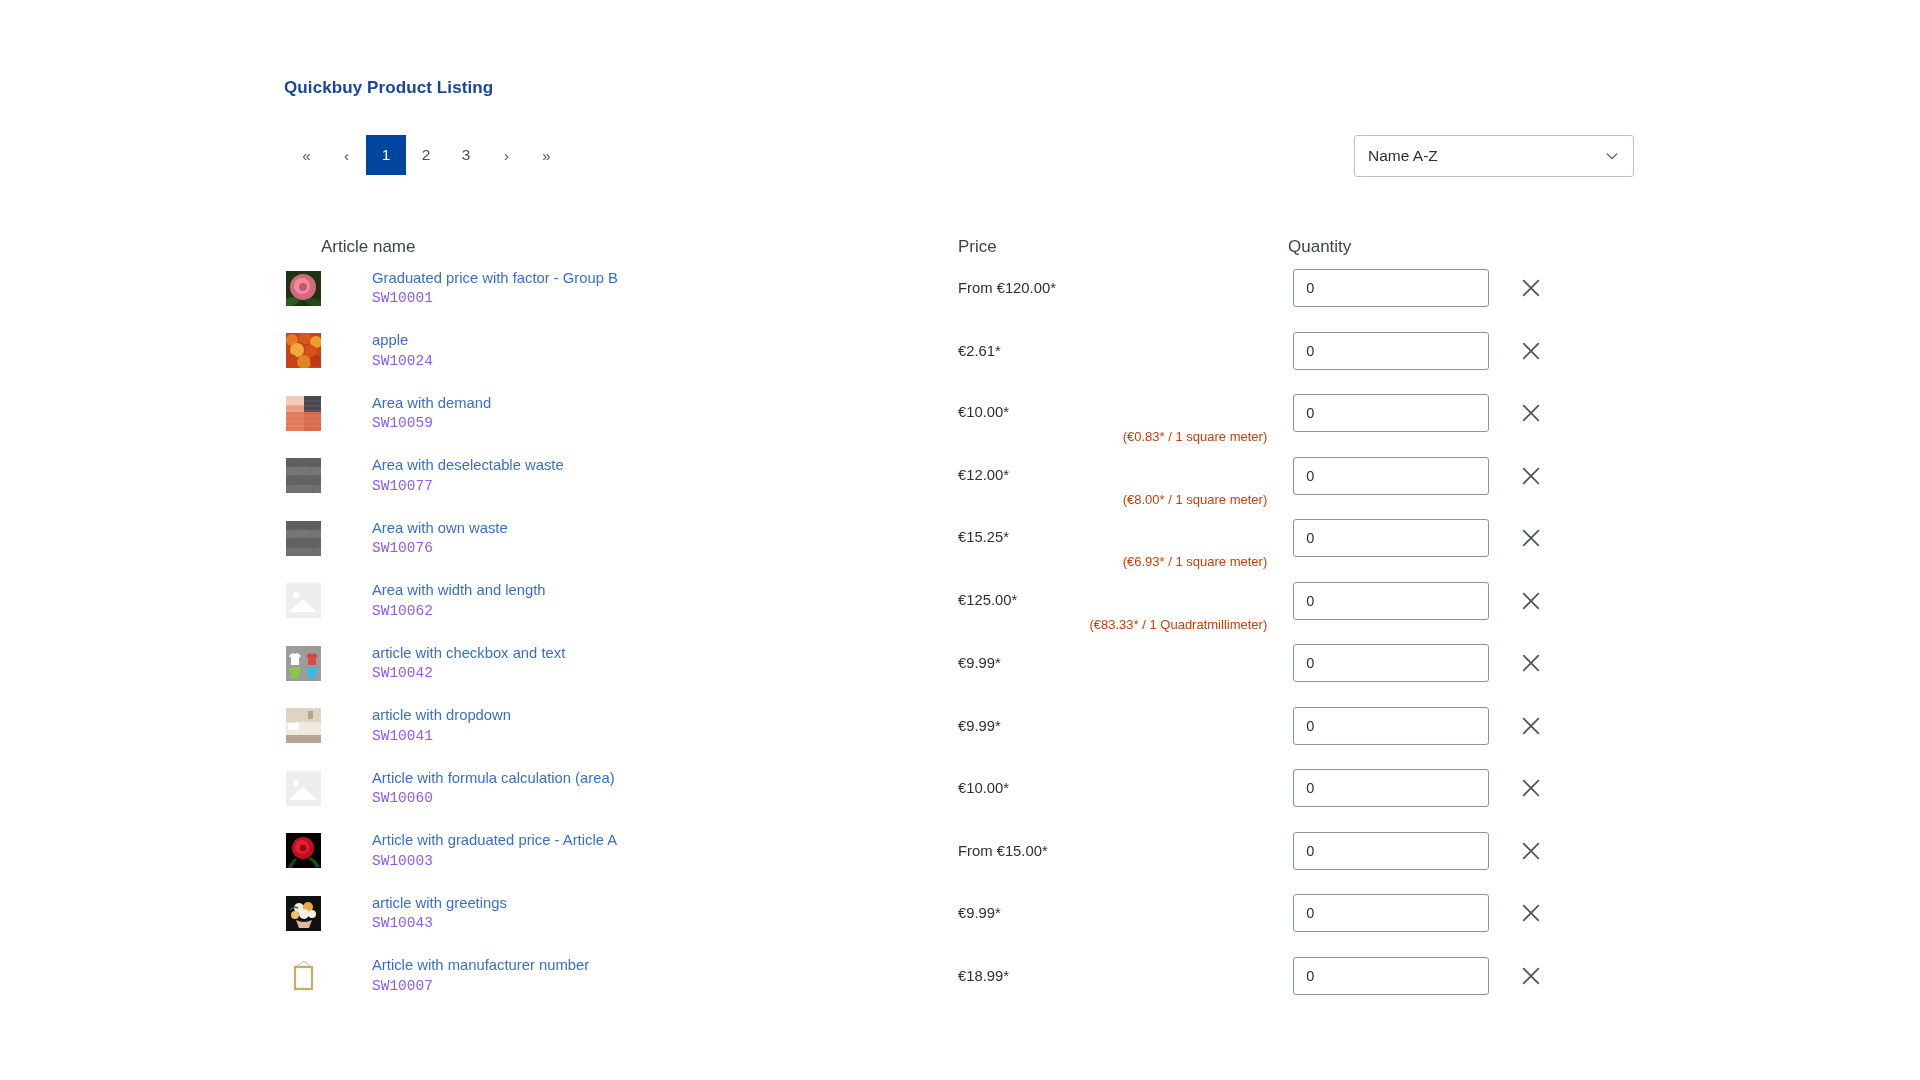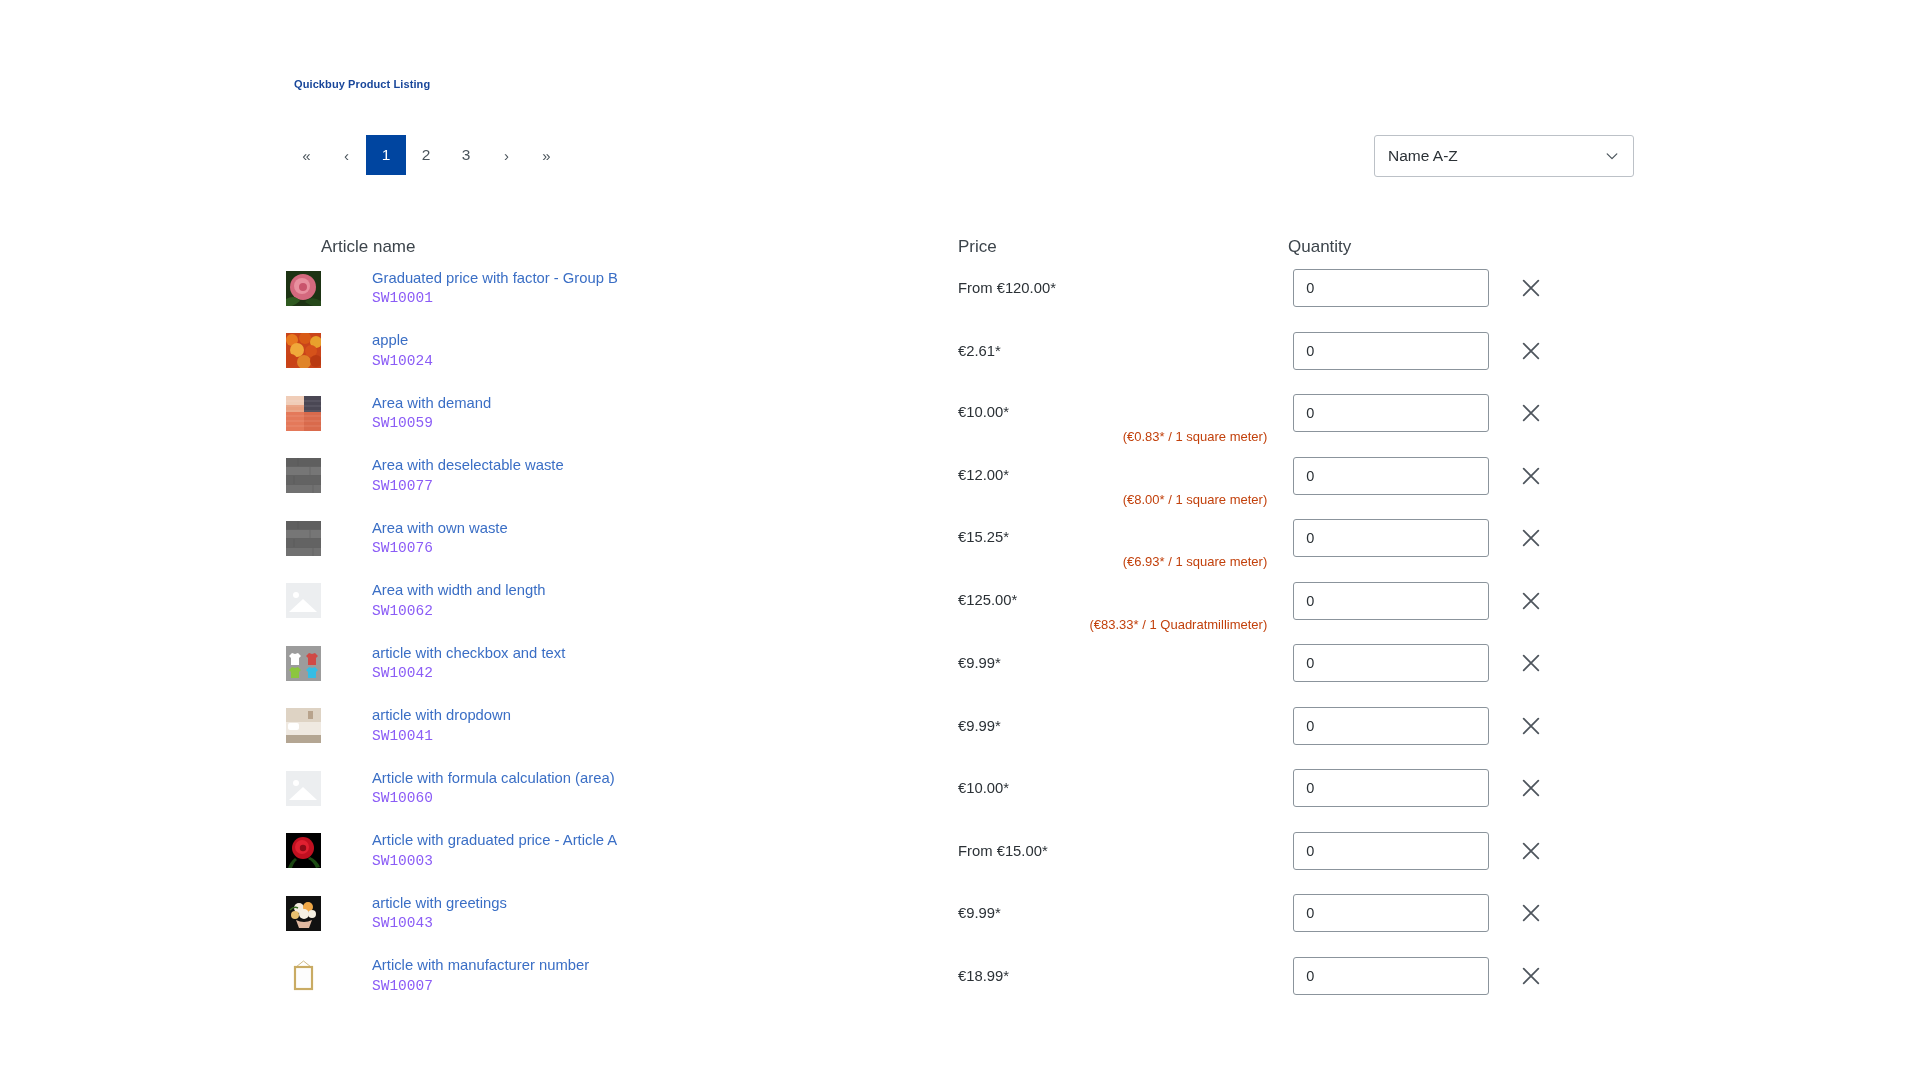--- a/index.html
+++ b/index.html
@@ -9,22 +9,22 @@
     background: #ffffff;
     font-family: "Liberation Sans", sans-serif;
     color: #2b3136;
     overflow: hidden;
   }
   .page { position: relative; width: 1920px; height: 1080px; }
 
   
   .page-title {
     position: absolute;
-    left: 294px; top: 78px;
-    font-size: 11px;
+    left: 284px; top: 78px;
+    font-size: 17px;
     font-weight: bold;
     color: #18469a;
     letter-spacing: 0.1px;
   }
 
   
   .toolbar { position: absolute; left: 286px; top: 135px; width: 1348px; height: 42px; }
 
   .pagination { display: flex; align-items: center; gap: 0px; }
   .pg {
@@ -36,21 +36,21 @@
     padding: 0 6px;
   }
   .pg.arrow { font-size: 15px; color: #4a545b; letter-spacing: -1px; }
   .pg.active {
     background: #0045a0; color: #ffffff; font-weight: normal;
     min-width: 40px;
   }
 
   .sort-select {
     position: absolute; right: 0; top: 0;
-    width: 260px; height: 42px;
+    width: 280px; height: 42px;
     border: 1px solid #bcc1c7; border-radius: 3px;
     background: #ffffff;
     display: flex; align-items: center; justify-content: space-between;
     padding: 0 14px 0 13px;
     font-size: 15.5px; color: #2b3136; cursor: pointer;
   }
   .chev { width: 14px; height: 14px; flex: 0 0 auto; }
   .chev svg { display: block; }
 
   

